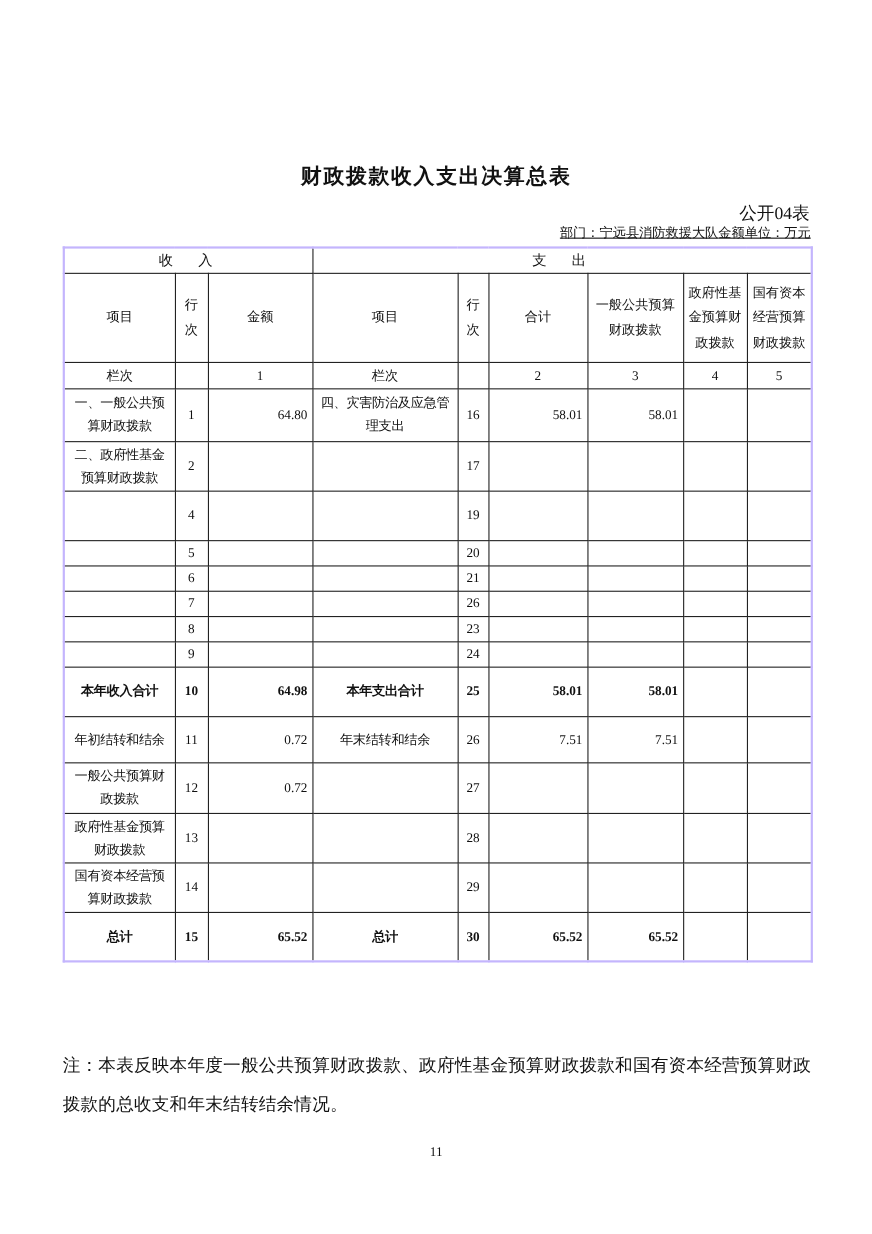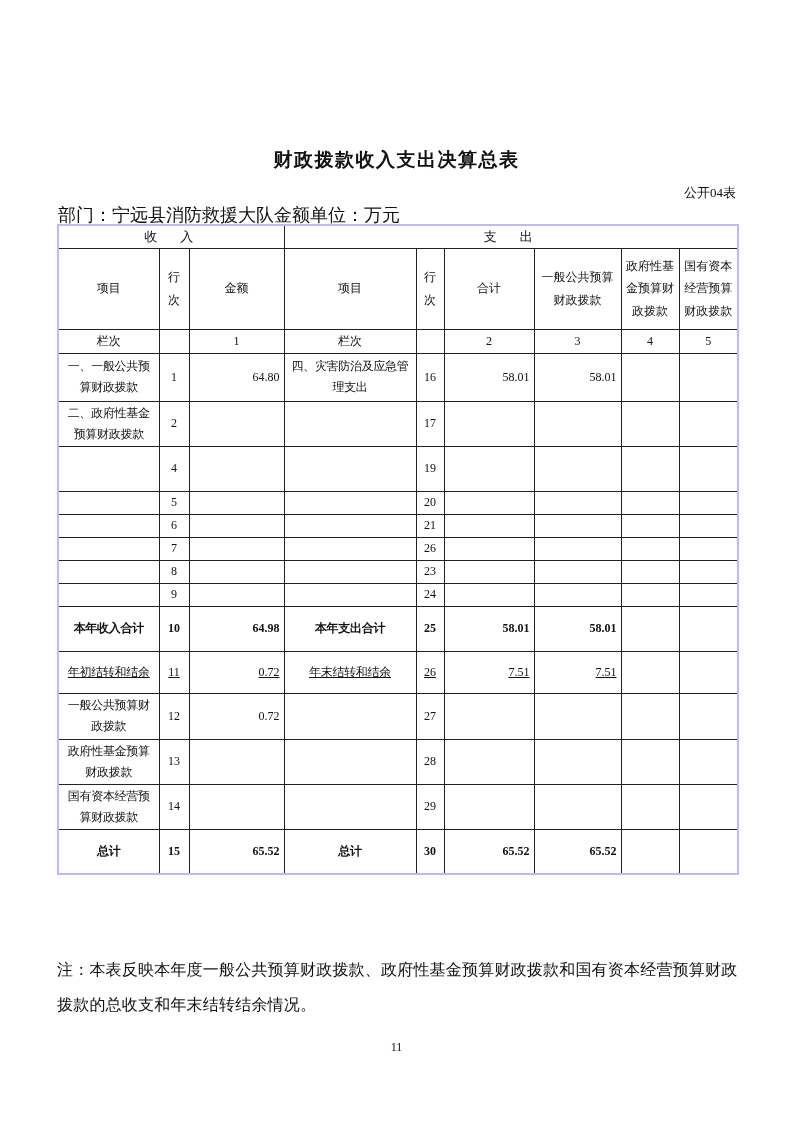--- a/index.html
+++ b/index.html
@@ -13,26 +13,27 @@
     overflow:hidden;
   }
   .title {
     position:absolute; top:147px; left:0; right:0;
     margin:0; text-align:center;
     font-family:"DejaVu Sans","Liberation Sans",sans-serif;
     font-size:19px; font-weight:bold; letter-spacing:1.5px;
   }
   .form-code {
     position:absolute; top:184px; right:57px;
-    font-size:13px;
+    font-size:16px;
   }
   .meta-row {
     position:absolute; top:203px; left:58px; right:56px;
-    display:flex; justify-content:flex-start;
-    font-size:18px;
+    display:flex; justify-content:flex-end;
+    font-size:12px;
+    text-decoration:underline;
   }
   table.budget-table {
     position:absolute; top:224px; left:57px;
     width:681px;
     border-collapse:collapse; table-layout:fixed;
     border:2px solid #c4b5fd;
   }
   .budget-table th, .budget-table td {
     border:1px solid #222222;
     font-size:12px; font-weight:normal;
@@ -216,21 +217,21 @@
           <td class="c-center item-cell">本年收入合计</td>
           <td class="c-center">10</td>
           <td class="c-right num-cell">64.98</td>
           <td class="c-center item-cell">本年支出合计</td>
           <td class="c-center">25</td>
           <td class="c-right num-cell">58.01</td>
           <td class="c-right num-cell">58.01</td>
           <td class="c-right num-cell"></td>
           <td class="c-right num-cell"></td>
         </tr>
-        <tr style="height: 42px; text-decoration: underline;">
+        <tr style="height: 42px;">
           <td class="c-left item-cell">年初结转和结余</td>
           <td class="c-center">11</td>
           <td class="c-right num-cell">0.72</td>
           <td class="c-left item-cell">年末结转和结余</td>
           <td class="c-center">26</td>
           <td class="c-right num-cell">7.51</td>
           <td class="c-right num-cell">7.51</td>
           <td class="c-right num-cell"></td>
           <td class="c-right num-cell"></td>
         </tr>

